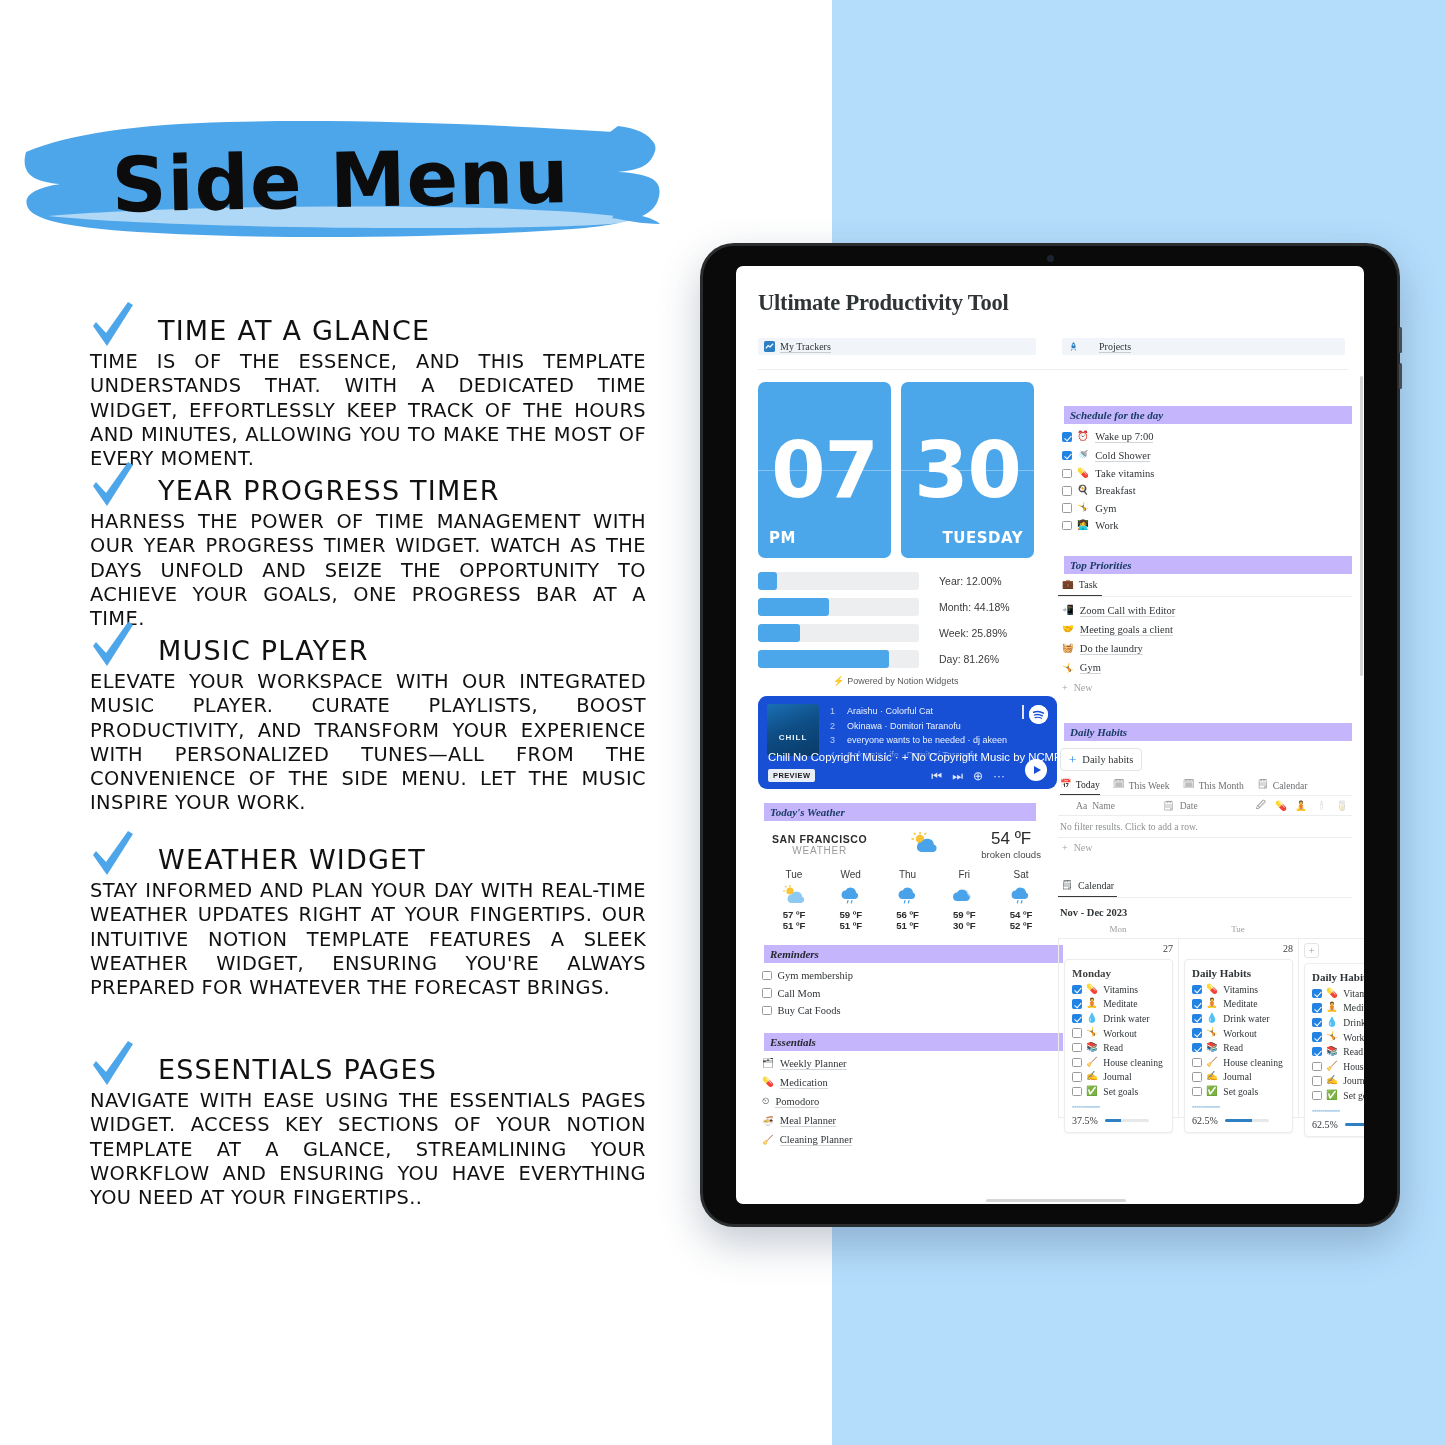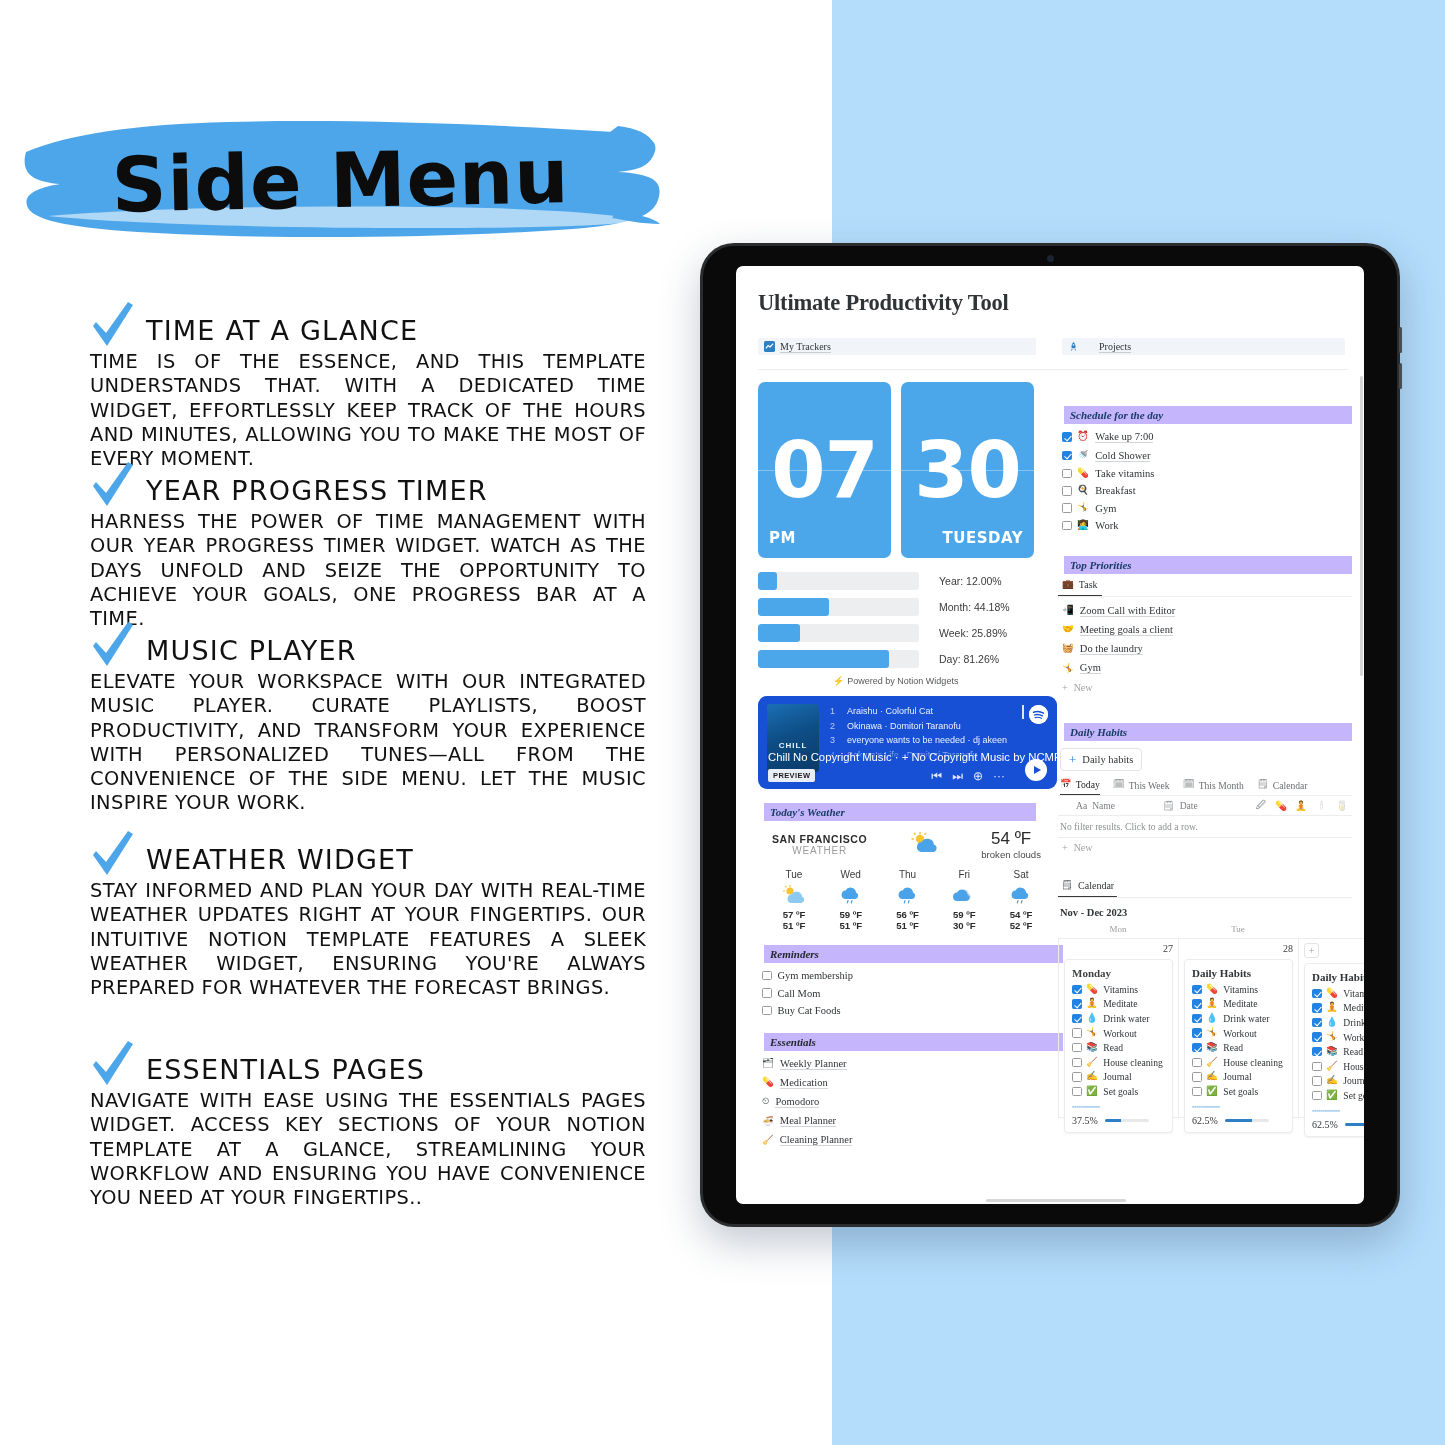--- a/index.html
+++ b/index.html
@@ -37,21 +37,21 @@
     font-size: 76px;
     font-weight: 700;
     color: #0c0c0c;
     letter-spacing: 1px;
     transform: rotate(-1.2deg);
   }
 
   
   .feature { position: absolute; left: 90px; width: 556px; }
   .feat-head {
-    display: flex; align-items: flex-end; gap: 12px;
+    display: flex; align-items: flex-end; gap: 24px;
     margin-bottom: 2px;
   }
   .check-icon { width: 44px; height: 46px; flex: none; margin-bottom: -2px; }
   .feat-title {
     font-family: "DejaVu Sans", sans-serif;
     font-size: 27px;
     font-weight: 400;
     letter-spacing: 1.2px;
     color: #111;
     line-height: 1;
@@ -201,21 +201,21 @@
     width: 299px; height: 93px;
     background: #1750d4;
     border-radius: 9px;
     position: relative;
     overflow: hidden;
     color: #fff;
     font-family: "Liberation Sans", sans-serif;
   }
   #sp-art {
     position: absolute; left: 9px; top: 8px;
-    width: 52px; height: 68px; border-radius: 3px;
+    width: 52px; height: 52px; border-radius: 3px;
     background: linear-gradient(160deg,#1b6fb5 0%,#0e4e86 45%,#0a3a68 100%);
     overflow: hidden;
   }
   #sp-art .chill {
     position: absolute; left: 0; right: 0; top: 55%;
     text-align: center;
     font-size: 8px; font-weight: 700; letter-spacing: 1px;
     color: #e8f3ff;
   }
   #sp-tracks { position: absolute; left: 72px; top: 8px; right: 50px; }
@@ -510,21 +510,21 @@
     <div class="feat-body">STAY INFORMED AND PLAN YOUR DAY WITH REAL-TIME WEATHER UPDATES RIGHT AT YOUR FINGERTIPS. OUR INTUITIVE NOTION TEMPLATE FEATURES A SLEEK WEATHER WIDGET, ENSURING YOU'RE ALWAYS PREPARED FOR WHATEVER THE FORECAST BRINGS.</div>
   </div>
 
   <div class="feature" style="top:1041px">
     <div class="feat-head">
       <svg class="check-icon" viewBox="0 0 44 46">
         <path d="M3,24 L6,20 L16,31 L38,0 L43,3 L17,44 Z" fill="#4ea6ea"></path>
       </svg>
       <div class="feat-title">ESSENTIALS PAGES</div>
     </div>
-    <div class="feat-body">NAVIGATE WITH EASE USING THE ESSENTIALS PAGES WIDGET. ACCESS KEY SECTIONS OF YOUR NOTION TEMPLATE AT A GLANCE, STREAMLINING YOUR WORKFLOW AND ENSURING YOU HAVE CONVENIENCE YOU NEED AT YOUR FINGERTIPS..</div>
+    <div class="feat-body">NAVIGATE WITH EASE USING THE ESSENTIALS PAGES WIDGET. ACCESS KEY SECTIONS OF YOUR NOTION TEMPLATE AT A GLANCE, STREAMLINING YOUR WORKFLOW AND ENSURING YOU HAVE EVERYTHING YOU NEED AT YOUR FINGERTIPS..</div>
   </div>
 </div>
 
 <div id="tablet">
   <div class="tablet-btn" style="top:84px;height:26px"></div>
   <div class="tablet-btn" style="top:120px;height:26px"></div>
   <div id="tablet-inner"></div>
   <div id="tablet-camera"></div>
 
   <div id="screen">

